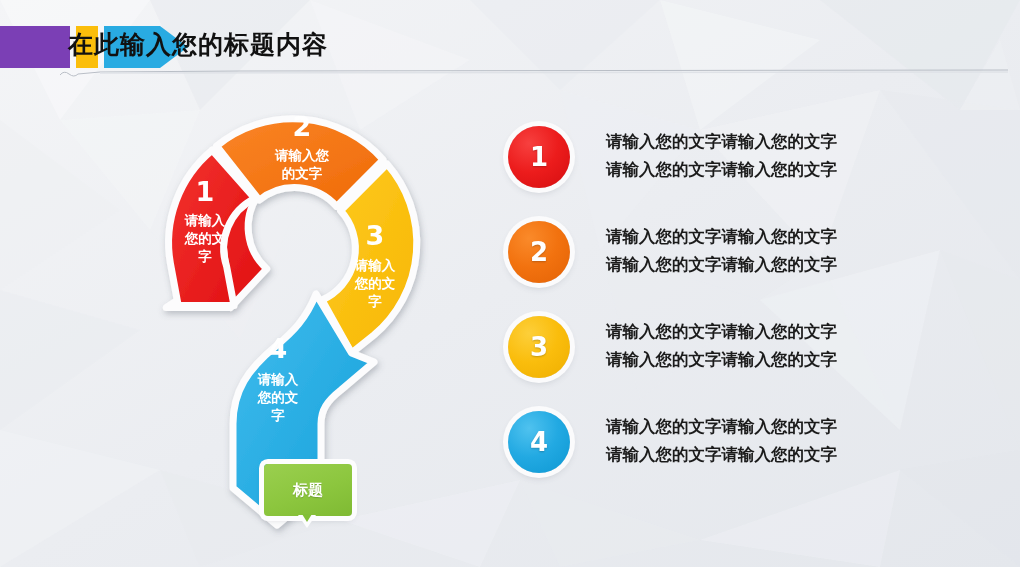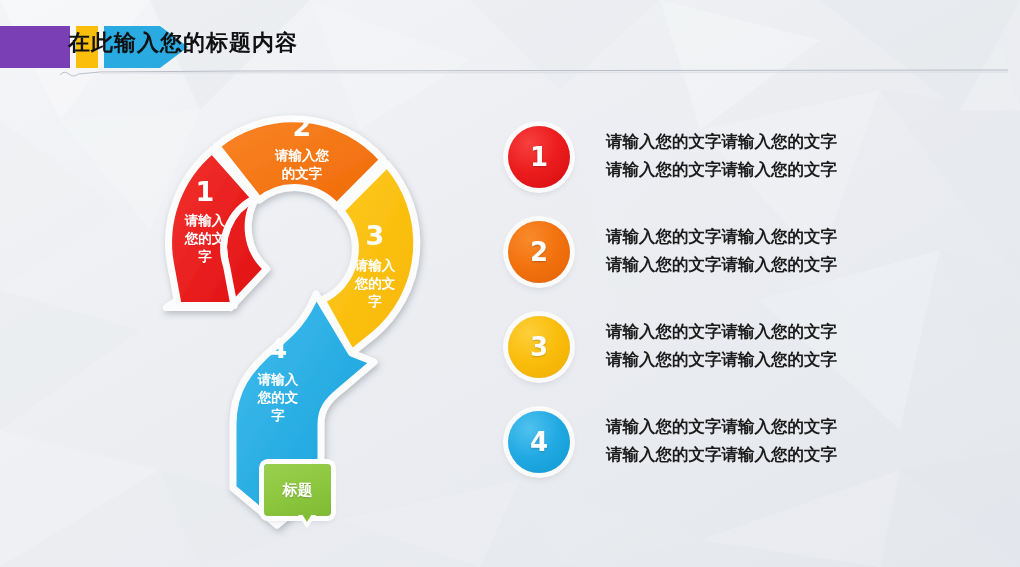--- a/index.html
+++ b/index.html
@@ -11,32 +11,32 @@
   }
 
   
   #bg-poly { position:absolute; inset:0; width:1020px; height:567px; z-index:0; }
 
   
   .header { position:absolute; left:0; top:26px; height:42px; z-index:5; }
   .hdr-flag { position:absolute; left:0; top:0; width:190px; height:42px; }
   .hdr-title {
     position:absolute; left:68px; top:28px;
-    font-size:22px; font-weight:bold; color:#111;
+    font-size:25px; font-weight:bold; color:#111;
     letter-spacing:1px; white-space:nowrap; z-index:6;
     font-family:"DejaVu Sans","Liberation Sans",sans-serif;
   }
   .hdr-rule { position:absolute; left:60px; top:68px; width:948px; height:10px; z-index:4; }
 
   
   .qmark { position:absolute; left:130px; top:88px; width:360px; height:450px; z-index:3; }
 
   
   .green-box {
-    position:absolute; left:264px; top:464px; width:67px; height:52px; z-index:4;
+    position:absolute; left:264px; top:464px; width:88px; height:52px; z-index:4;
   }
   .green-inner {
     width:100%; height:100%; border-radius:4px;
     background:linear-gradient(160deg,#9ACF4F 0%,#8CC63E 55%,#7FBA33 100%);
     box-shadow:0 0 0 5px #fdfdfe, 0 3px 7px rgba(60,70,80,.28);
     display:flex; align-items:center; justify-content:center;
   }
   .green-inner span {
     color:#fff; font-size:15px; font-weight:bold;
     text-shadow:0 1px 1px rgba(0,0,0,.18);

